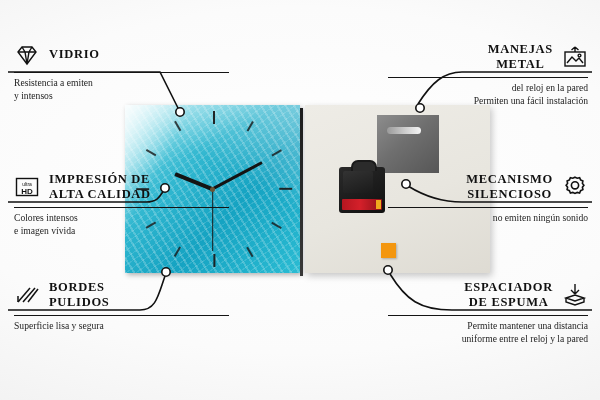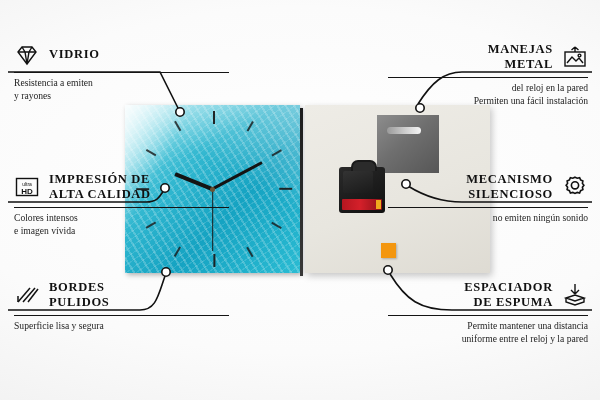--- a/index.html
+++ b/index.html
@@ -67,21 +67,21 @@
   .battery-tip{position:absolute;right:1px;top:1px;width:5px;height:9px;background:#f0a81e;}
   .spacer{position:absolute;left:76px;top:138px;width:15px;height:15px;background:#f3960f;
           box-shadow:1px 1px 2px rgba(0,0,0,.25);}
 
   
   .feature{position:absolute;width:215px;}
   .feature .head{display:flex;align-items:center;gap:9px;}
   .feature.right .head{flex-direction:row-reverse;}
   .title{font-weight:bold;font-size:12.5px;letter-spacing:.7px;color:#111;line-height:1.22;text-transform:uppercase;}
   .feature.left .title{text-align:left;}
-  .feature.right .title{text-align:right;}
+  .feature.right .title{text-align:center;}
   .rule{height:1.4px;background:#141414;margin:4px 0 4px;}
   .desc{font-size:9.6px;color:#1d1d1d;line-height:1.32;}
   .feature.right .desc{text-align:right;}
   .ico{width:26px;height:26px;flex:0 0 26px;}
 
   #f-glass{left:14px;top:42px;}
   #f-print{left:14px;top:172px;}
   #f-edges{left:14px;top:280px;font-family:Liberation Serif, serif;}
   #f-hooks{right:12px;top:42px;width:200px;}
   #f-mech{right:12px;top:172px;width:200px;}
@@ -159,21 +159,21 @@
           <path d="M4 10 H22 M8 5 L11 10 L13 22 M18 5 L15 10 L13 22"></path>
         </svg>
       </span>
       <div class="title">
         <div>VIDRIO</div>
       </div>
     </div>
     <div class="rule"></div>
     <div class="desc">
       <div>Resistencia a emiten</div>
-      <div>y rayones</div>
+      <div>y intensos</div>
     </div>
   </div>
 
   <div class="feature left" id="f-print">
     <div class="head">
       <span class="ico">
         <svg viewBox="0 0 26 26" width="26" height="26">
           <rect x="2.5" y="4.5" width="21" height="17" fill="none" stroke="#111" stroke-width="1.4"></rect>
           <text x="13" y="12" font-family="Liberation Sans, sans-serif" font-size="5" text-anchor="middle" fill="#111">ultra</text>
           <text x="13" y="19.5" font-family="Liberation Sans, sans-serif" font-size="8" font-weight="bold" text-anchor="middle" fill="#111">HD</text>

